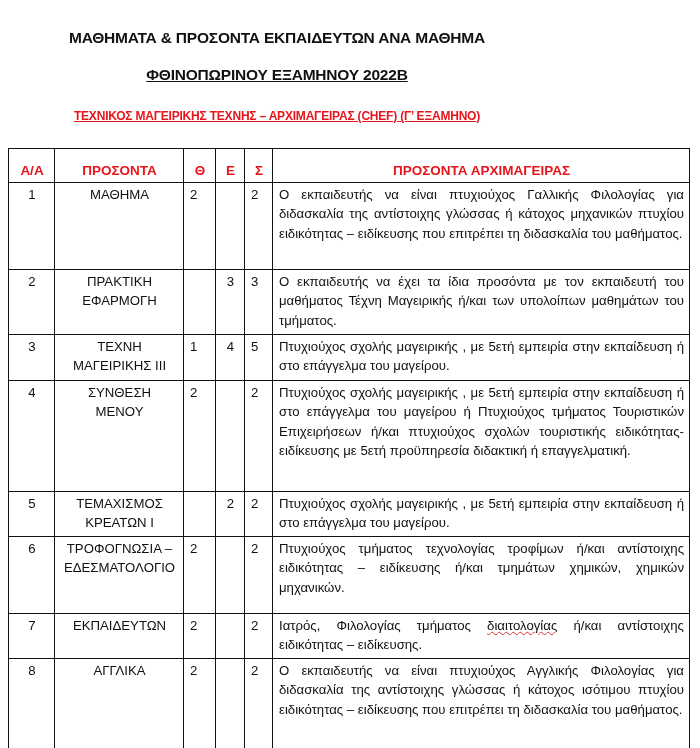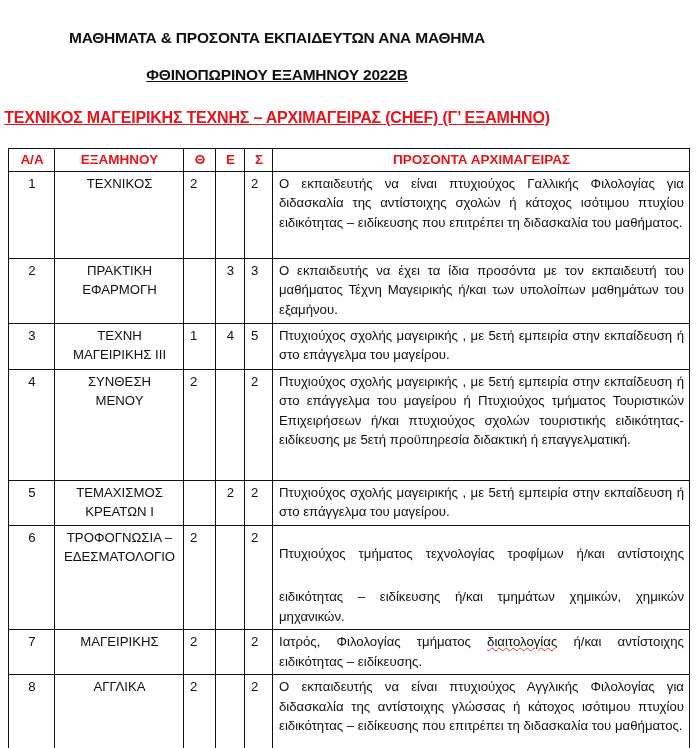--- a/index.html
+++ b/index.html
@@ -2,27 +2,27 @@
 <html><head>
   <meta charset="utf-8">
   <style>
     html, body { margin: 0; padding: 0; background: #ffffff; }
     body { width: 700px; height: 748px; position: relative; overflow: hidden;
            font-family: "Liberation Sans", "DejaVu Sans", sans-serif; color: #111; }
     .title { position: absolute; left: 0; width: 554px; text-align: center;
              font-weight: bold; font-size: 15.5px; letter-spacing: -0.2px; }
     #t1 { top: 29px; }
     #t2 { top: 66px; text-decoration: underline; }
-    #t3 { top: 109px; color: #e8141b; text-decoration: underline; font-size: 16px; }
+    #t3 { top: 109px; color: #e8141b; text-decoration: underline; font-size: 12px; }
     table { position: absolute; left: 8px; top: 148px; width: 681px;
             border-collapse: collapse; table-layout: fixed; font-size: 13.2px; }
     td, th { border: 1.3px solid #111; vertical-align: top; padding: 2px 5px 3px 6px;
              line-height: 19.5px; }
     th { color: #e8141b; font-weight: bold; font-size: 13.5px; text-align: center;
-         padding-top: 1px; padding-bottom: 1px; }
+         padding-top: 12px; padding-bottom: 1px; }
     td.c { text-align: center; }
     td.n { text-align: left; padding-left: 6px; }
     td.d { text-align: justify; text-align-last: left; }
     .sq { text-decoration: underline wavy #d33; text-decoration-thickness: 1px; margin-top: 40px; }
   </style>
 </head>
 <body>
 
 <div class="title" id="t1">ΜΑΘΗΜΑΤΑ &amp; ΠΡΟΣΟΝΤΑ ΕΚΠΑΙΔΕΥΤΩΝ ΑΝΑ ΜΑΘΗΜΑ</div>
 <div class="title" id="t2">ΦΘΙΝΟΠΩΡΙΝΟΥ ΕΞΑΜΗΝΟΥ 2022Β</div>
@@ -33,43 +33,43 @@
     <col style="width:46px">
     <col style="width:129px">
     <col style="width:32px">
     <col style="width:29px">
     <col style="width:28px">
     <col style="width:417px">
   </colgroup>
   <thead>
     <tr>
       <th>Α/Α</th>
-      <th>ΕΞΑΜΗΝΟΥ</th>
+      <th>ΠΡΟΣΟΝΤΑ</th>
       <th>Θ</th>
       <th>Ε</th>
       <th>Σ</th>
       <th>ΠΡΟΣΟΝΤΑ ΑΡΧΙΜΑΓΕΙΡΑΣ</th>
     </tr>
   </thead>
   <tbody id="tbody">
       <tr style="height: 87px;">
         <td class="c">1</td>
-        <td class="c">ΤΕΧΝΙΚΟΣ</td>
+        <td class="c">ΜΑΘΗΜΑ</td>
         <td class="n">2</td>
         <td class="c"></td>
         <td class="n">2</td>
-        <td class="d">Ο εκπαιδευτής να είναι πτυχιούχος  Γαλλικής Φιλολογίας για διδασκαλία της αντίστοιχης σχολών ή κάτοχος ισότιμου πτυχίου ειδικότητας – ειδίκευσης που επιτρέπει τη διδασκαλία του μαθήματος.</td>
+        <td class="d">Ο εκπαιδευτής να είναι πτυχιούχος  Γαλλικής Φιλολογίας για διδασκαλία της αντίστοιχης γλώσσας ή κάτοχος μηχανικών πτυχίου ειδικότητας – ειδίκευσης που επιτρέπει τη διδασκαλία του μαθήματος.</td>
       </tr>
       <tr style="height: 65px;">
         <td class="c">2</td>
         <td class="c">ΠΡΑΚΤΙΚΗ<br>ΕΦΑΡΜΟΓΗ</td>
         <td class="n"></td>
         <td class="c">3</td>
         <td class="n">3</td>
-        <td class="d">Ο εκπαιδευτής να έχει τα ίδια προσόντα με τον εκπαιδευτή του μαθήματος Τέχνη Μαγειρικής ή/και των υπολοίπων μαθημάτων του εξαμήνου.</td>
+        <td class="d">Ο εκπαιδευτής να έχει τα ίδια προσόντα με τον εκπαιδευτή του μαθήματος Τέχνη Μαγειρικής ή/και των υπολοίπων μαθημάτων του τμήματος.</td>
       </tr>
       <tr style="height: 46px;">
         <td class="c">3</td>
         <td class="c">ΤΕΧΝΗ<br>ΜΑΓΕΙΡΙΚΗΣ III</td>
         <td class="n">1</td>
         <td class="c">4</td>
         <td class="n">5</td>
         <td class="d">Πτυχιούχος σχολής μαγειρικής , με 5ετή εμπειρία στην εκπαίδευση ή στο επάγγελμα του μαγείρου.</td>
       </tr>
       <tr style="height: 111px;">
@@ -88,27 +88,27 @@
         <td class="n">2</td>
         <td class="d">Πτυχιούχος σχολής μαγειρικής , με 5ετή εμπειρία στην εκπαίδευση ή στο επάγγελμα του μαγείρου.</td>
       </tr>
       <tr style="height: 77px;">
         <td class="c">6</td>
         <td class="c">ΤΡΟΦΟΓΝΩΣΙΑ –<br>ΕΔΕΣΜΑΤΟΛΟΓΙΟ</td>
         <td class="n">2</td>
         <td class="c"></td>
         <td class="n">2</td>
         <td class="d">
-          <div style="text-align: justify; text-align-last: justify; margin-top: 16px;">Πτυχιούχος τμήματος τεχνολογίας τροφίμων ή/και αντίστοιχης</div>
-          <div style="text-align: justify; text-align-last: left; margin-top: 24px;">ειδικότητας – ειδίκευσης ή/και τμημάτων χημικών, χημικών μηχανικών.</div>
+          <div style="text-align: justify; text-align-last: justify;">Πτυχιούχος τμήματος τεχνολογίας τροφίμων ή/και αντίστοιχης</div>
+          <div style="text-align: justify; text-align-last: left;">ειδικότητας – ειδίκευσης ή/και τμημάτων χημικών, χημικών μηχανικών.</div>
         </td>
       </tr>
       <tr style="height: 45px;">
         <td class="c">7</td>
-        <td class="c">ΜΑΓΕΙΡΙΚΗΣ</td>
+        <td class="c">ΕΚΠΑΙΔΕΥΤΩΝ</td>
         <td class="n">2</td>
         <td class="c"></td>
         <td class="n">2</td>
         <td class="d"><span>Ιατρός, Φιλολογίας τμήματος </span><span class="sq">διαιτολογίας</span><span> ή/και αντίστοιχης ειδικότητας – ειδίκευσης.</span></td>
       </tr>
       <tr style="height: 90px;">
         <td class="c">8</td>
         <td class="c">ΑΓΓΛΙΚΑ</td>
         <td class="n">2</td>
         <td class="c"></td>

